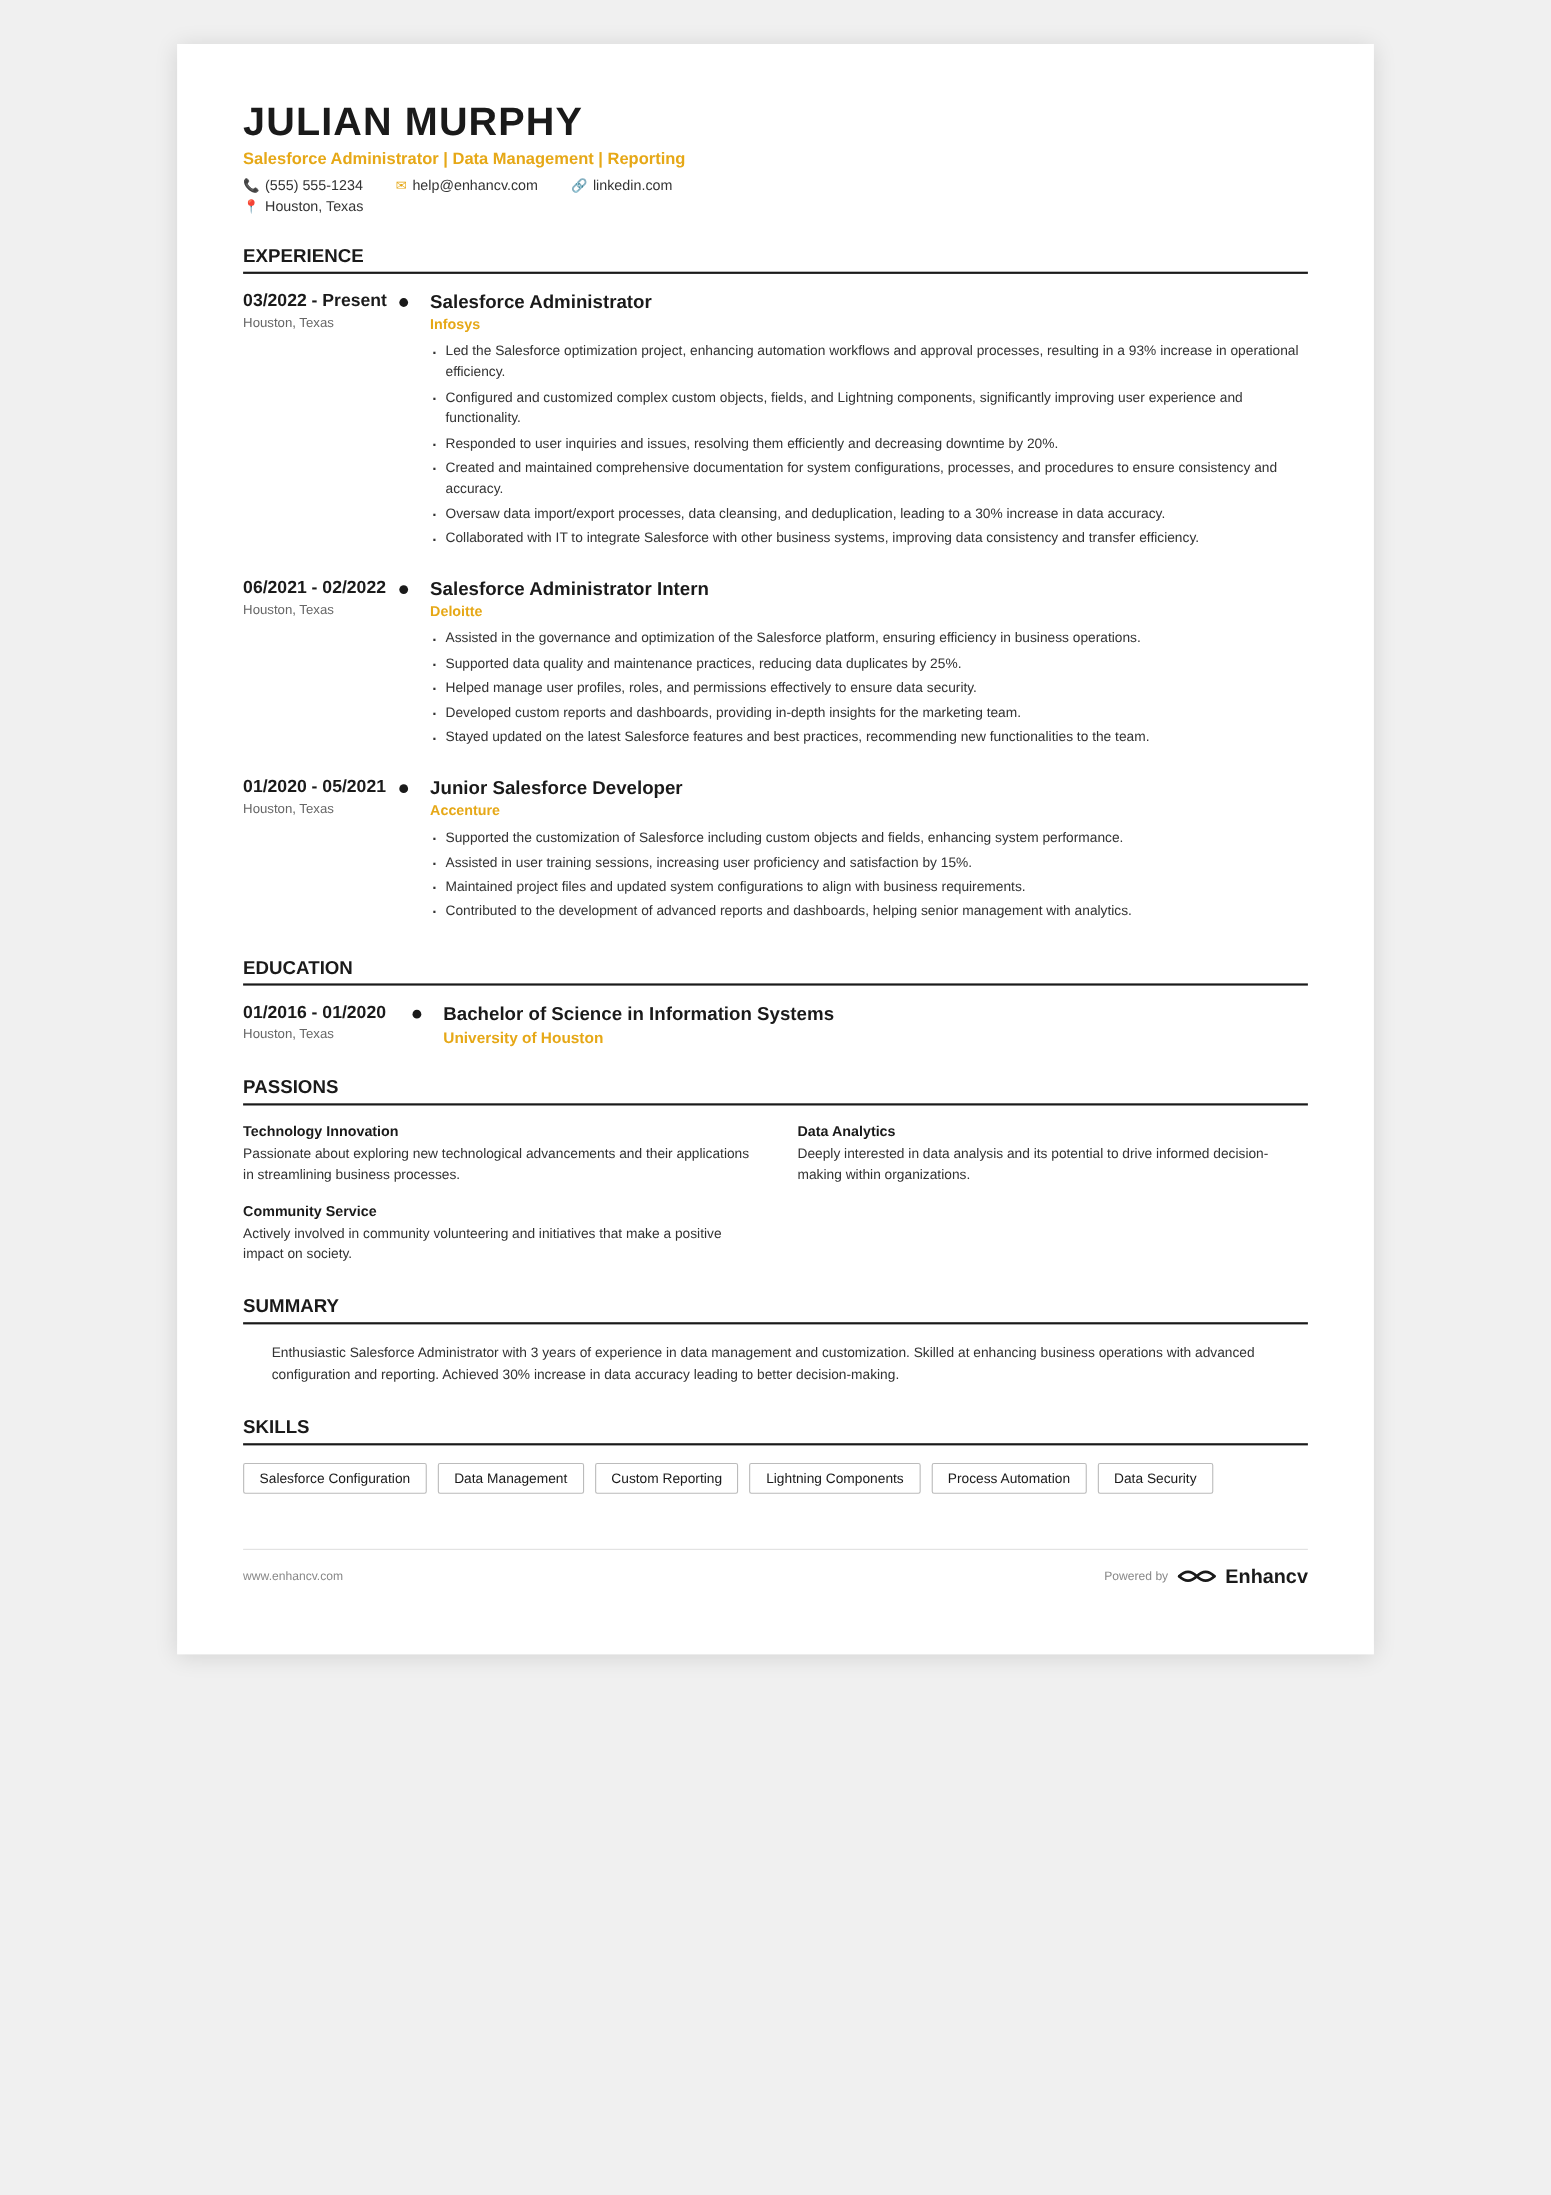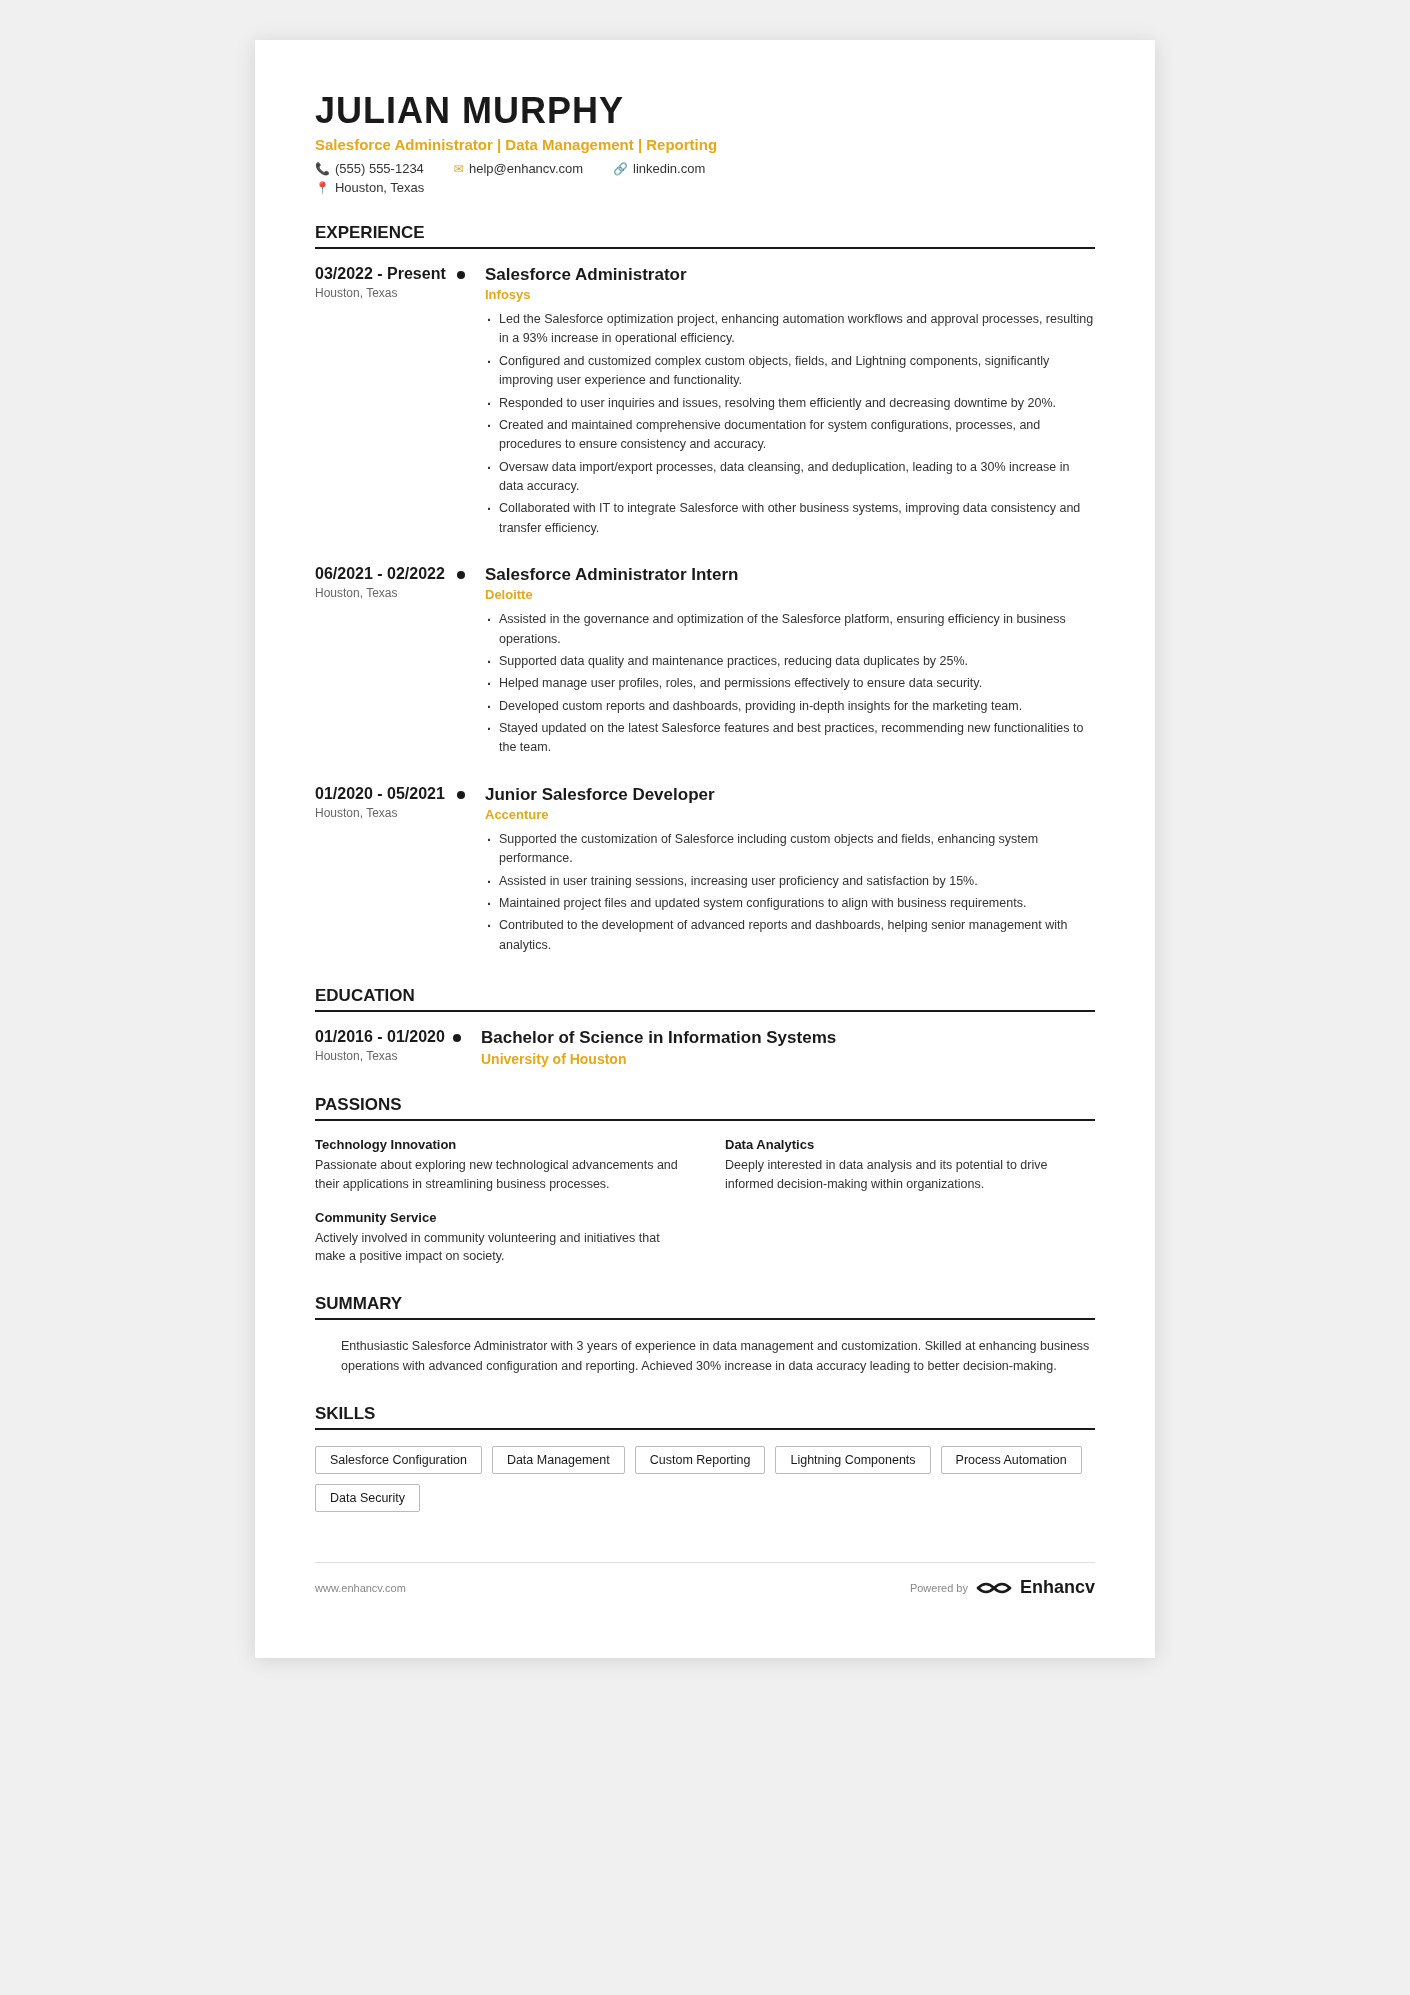--- a/index.html
+++ b/index.html
@@ -5,21 +5,21 @@
     * { margin: 0; padding: 0; box-sizing: border-box; }
     body {
       font-family: 'Arial', sans-serif;
       background: #f0f0f0;
       display: flex;
       justify-content: center;
       padding: 40px 20px;
     }
     .page {
       background: #fff;
-      width: 900px;
+      width: 1088px;
       padding: 50px 60px 60px 60px;
       box-shadow: 0 2px 20px rgba(0,0,0,0.12);
     }
     .header-name {
       font-size: 36px;
       font-weight: 900;
       color: #1a1a1a;
       letter-spacing: 1px;
       text-transform: uppercase;
     }
@@ -119,21 +119,21 @@
     .entry-bullets li::before {
       content: '·';
       position: absolute;
       left: 2px;
       font-weight: 700;
       font-size: 14px;
       color: #333;
     }
     .education-entry {
       display: flex;
-      gap: 16px;
+      gap: 32px;
     }
     .edu-left {
       min-width: 150px;
       max-width: 150px;
     }
     .edu-right {
       flex: 1;
       position: relative;
     }
     .edu-degree {

